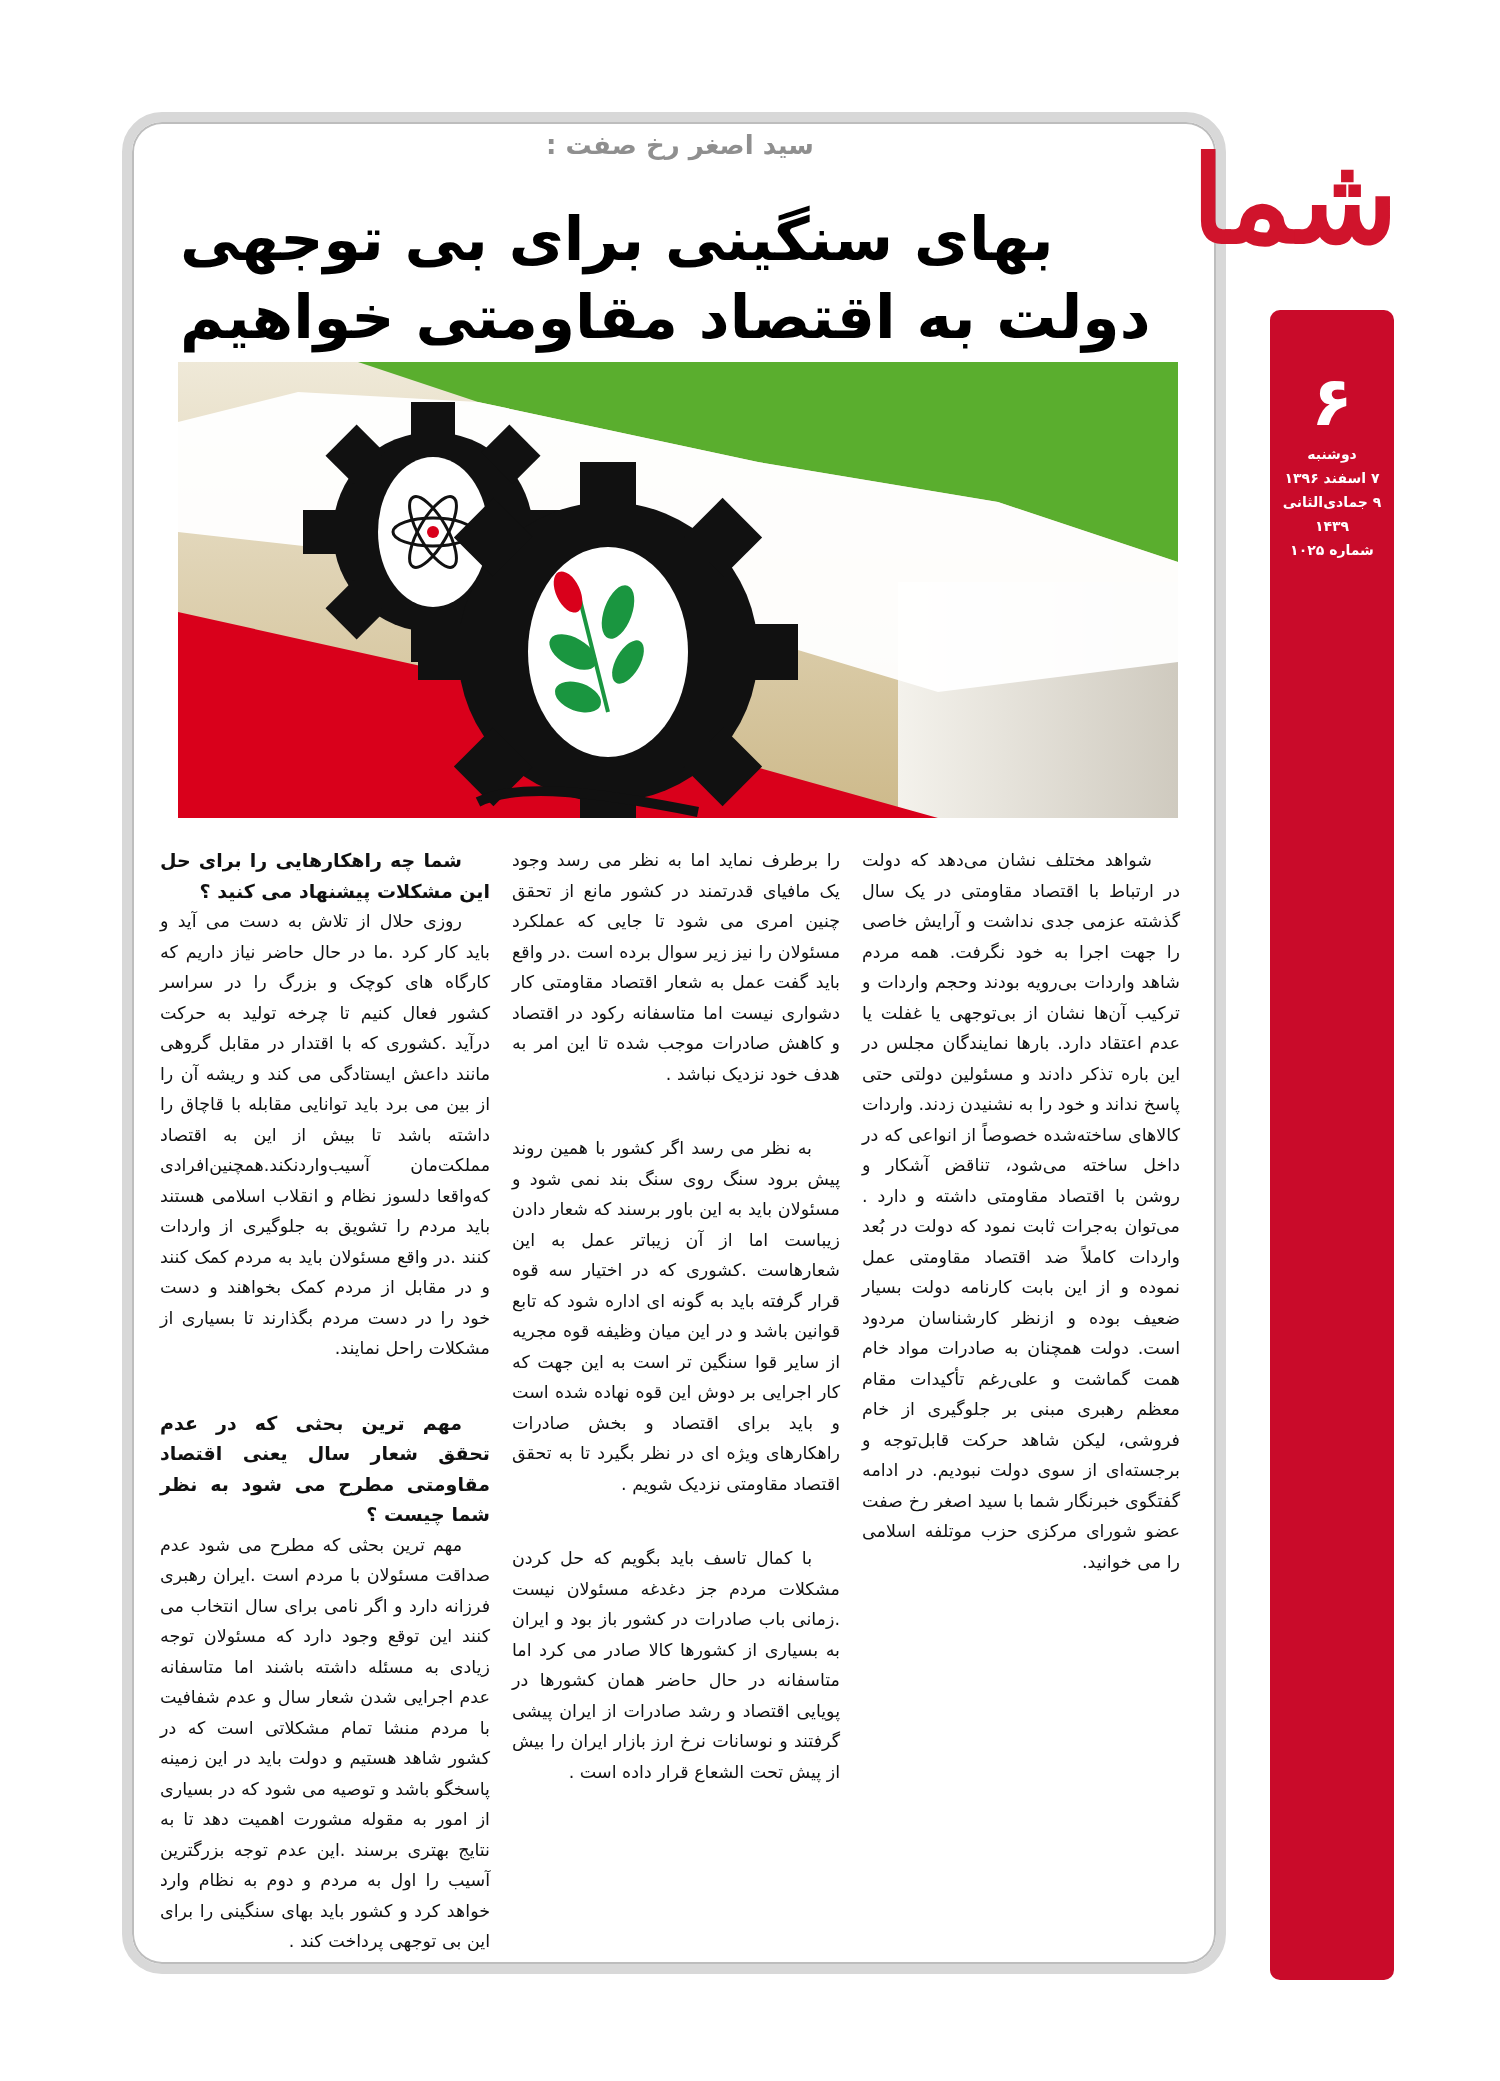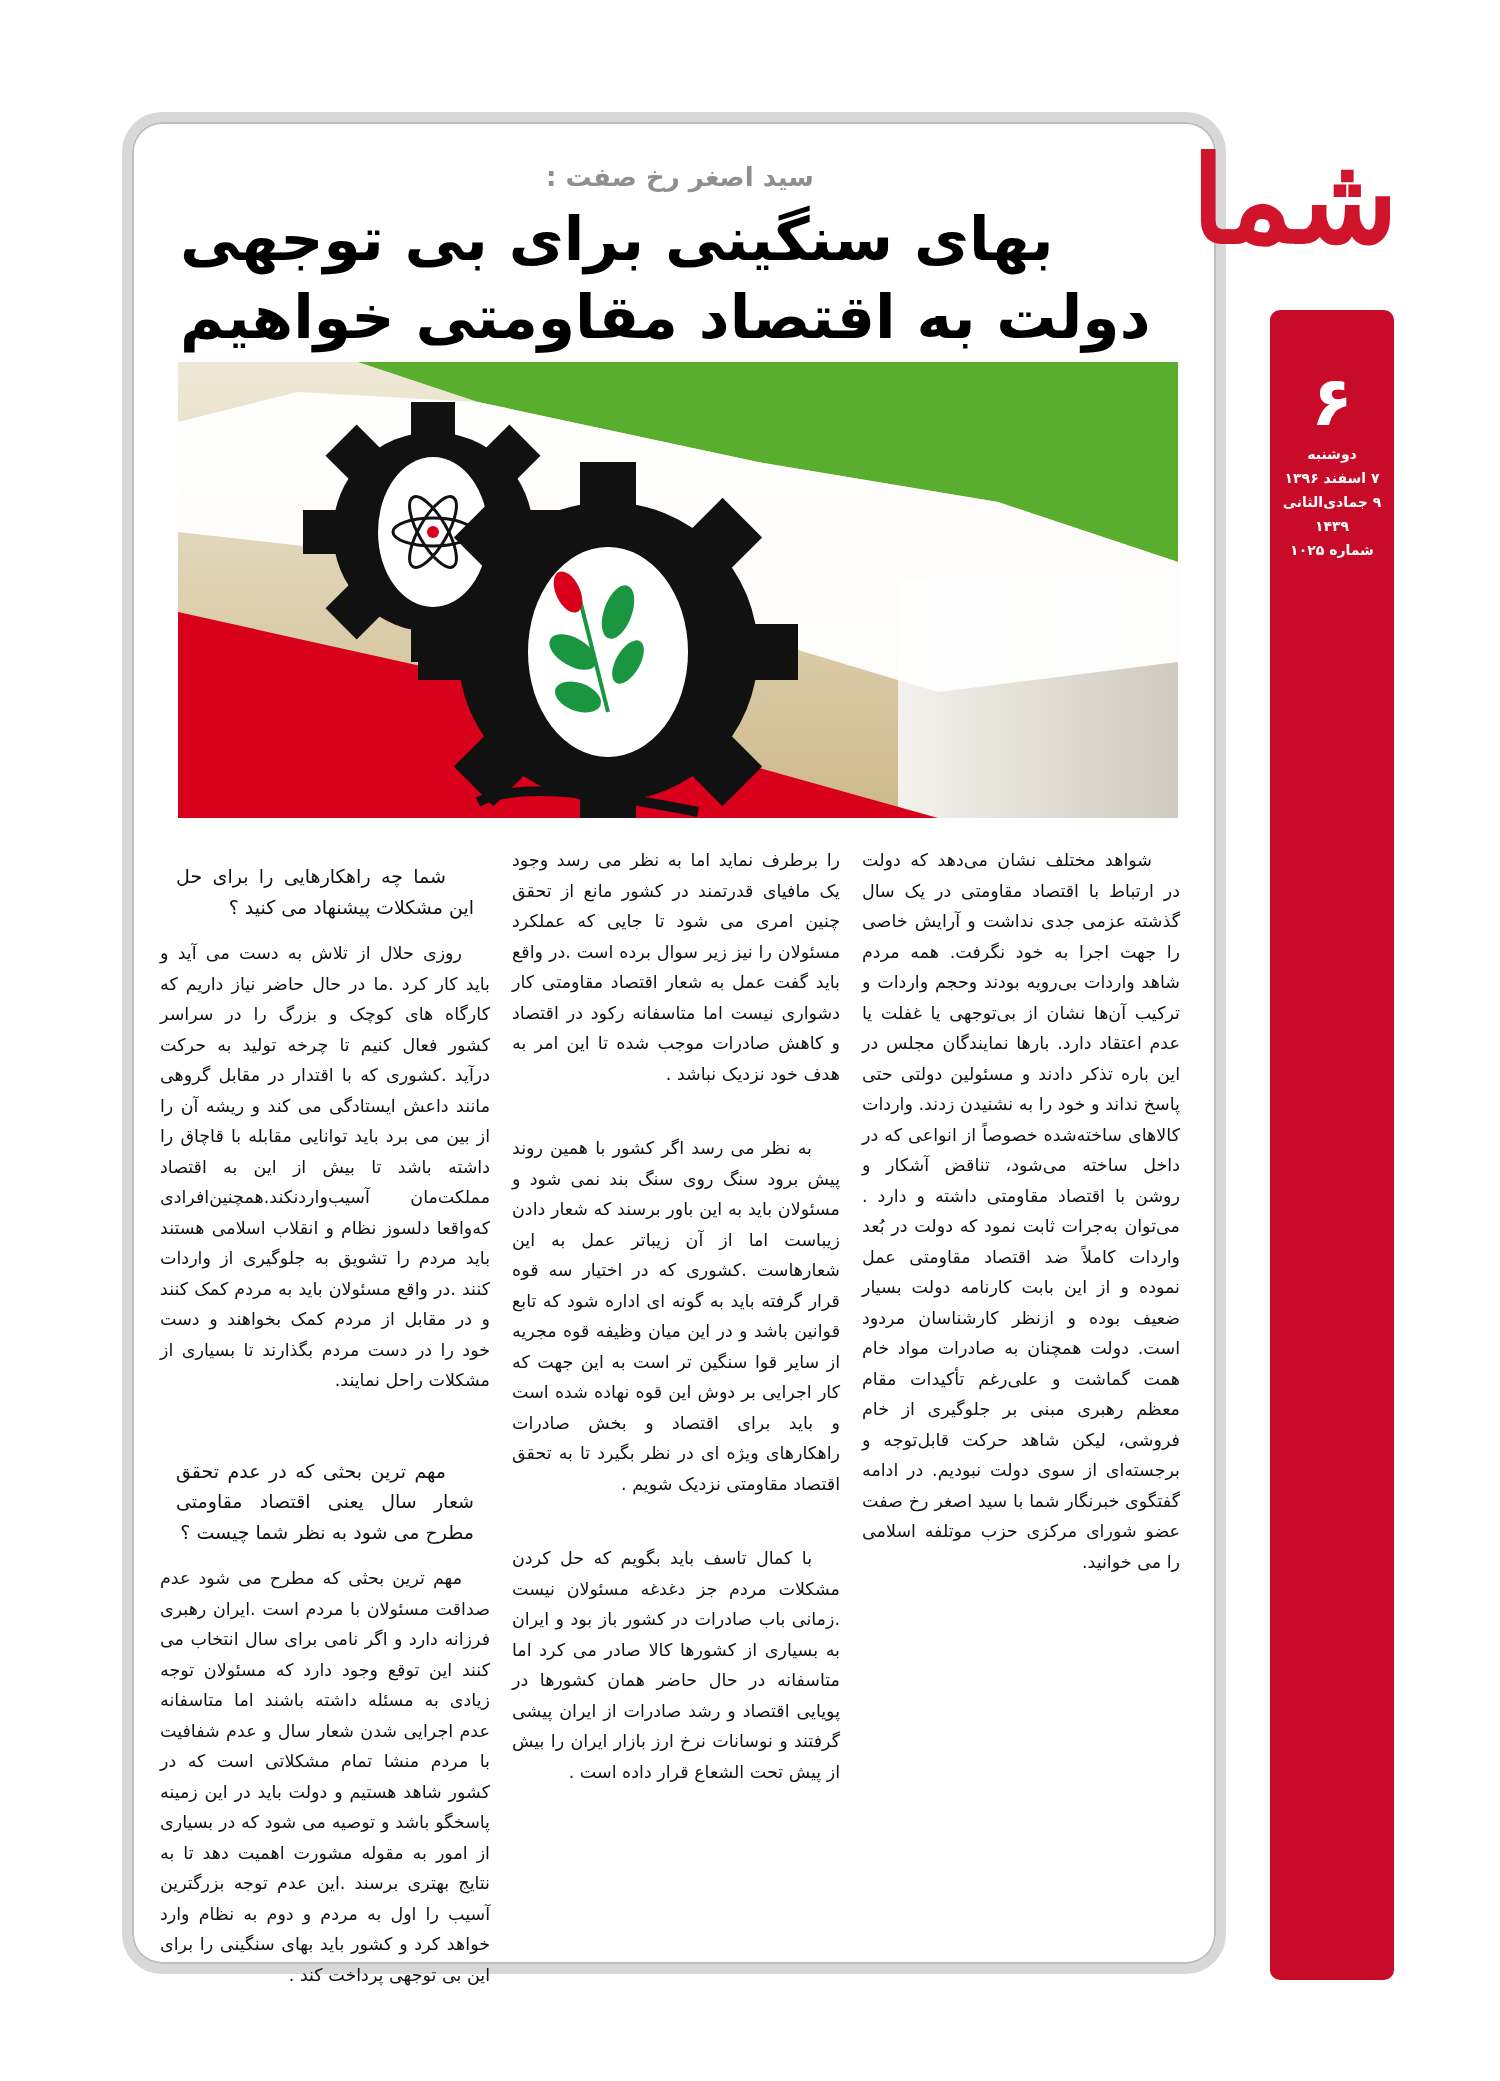--- a/index.html
+++ b/index.html
@@ -11,30 +11,30 @@
   .logo { position:absolute; left:1268px; top:100px; width:130px; height:200px;
           color:#d0142c; font-family:"DejaVu Serif", serif; font-weight:bold;
           font-size:120px; line-height:200px; text-align:left; direction:rtl; }
   .sidebar { position:absolute; left:1270px; top:310px; width:124px; height:1670px;
              background:#c90b2a; border-radius:10px; color:#fff; text-align:center;
              direction:rtl; }
   .page-num { font-family:"DejaVu Sans", sans-serif; font-weight:bold; font-size:68px;
               margin-top:52px; line-height:80px; }
   .side-line { font-size:14px; font-weight:bold; line-height:24px; }
   .kicker { position:absolute; left:180px; top:130px; width:1000px; text-align:center;
-            direction:rtl; color:#8f8f8f; font-weight:bold; font-size:26px;margin-top:32px; }
+            direction:rtl; color:#8f8f8f; font-weight:bold; font-size:26px; }
   .headline { position:absolute; left:180px; top:200px; width:1000px; text-align:left;
               direction:rtl; font-family:"DejaVu Sans", sans-serif; font-weight:bold;
               font-size:60px; line-height:78px; color:#000; letter-spacing:-1px; }
   .hero { position:absolute; left:178px; top:362px; width:1000px; height:456px; overflow:hidden;
           background:#f1ece0; }
   .col { position:absolute; top:845px; direction:rtl; text-align:justify;
          font-size:17.5px; line-height:30.5px; }
   .col p { margin:0; text-indent:28px; }
-  .col h3 { margin:16px; font-size:19px; line-height:30.5px; font-weight:normal; text-indent:28px; }
+  .col h3 { margin:0; font-size:19px; line-height:30.5px; font-weight:bold; text-indent:28px; }
   .gap { height:44px; }
   .col1 { left:862px; width:318px; }
   .col2 { left:512px; width:328px; }
   .col3 { left:160px; width:330px; }
 </style>
 </head>
 <body>
 
 <div class="frame"></div>
 

